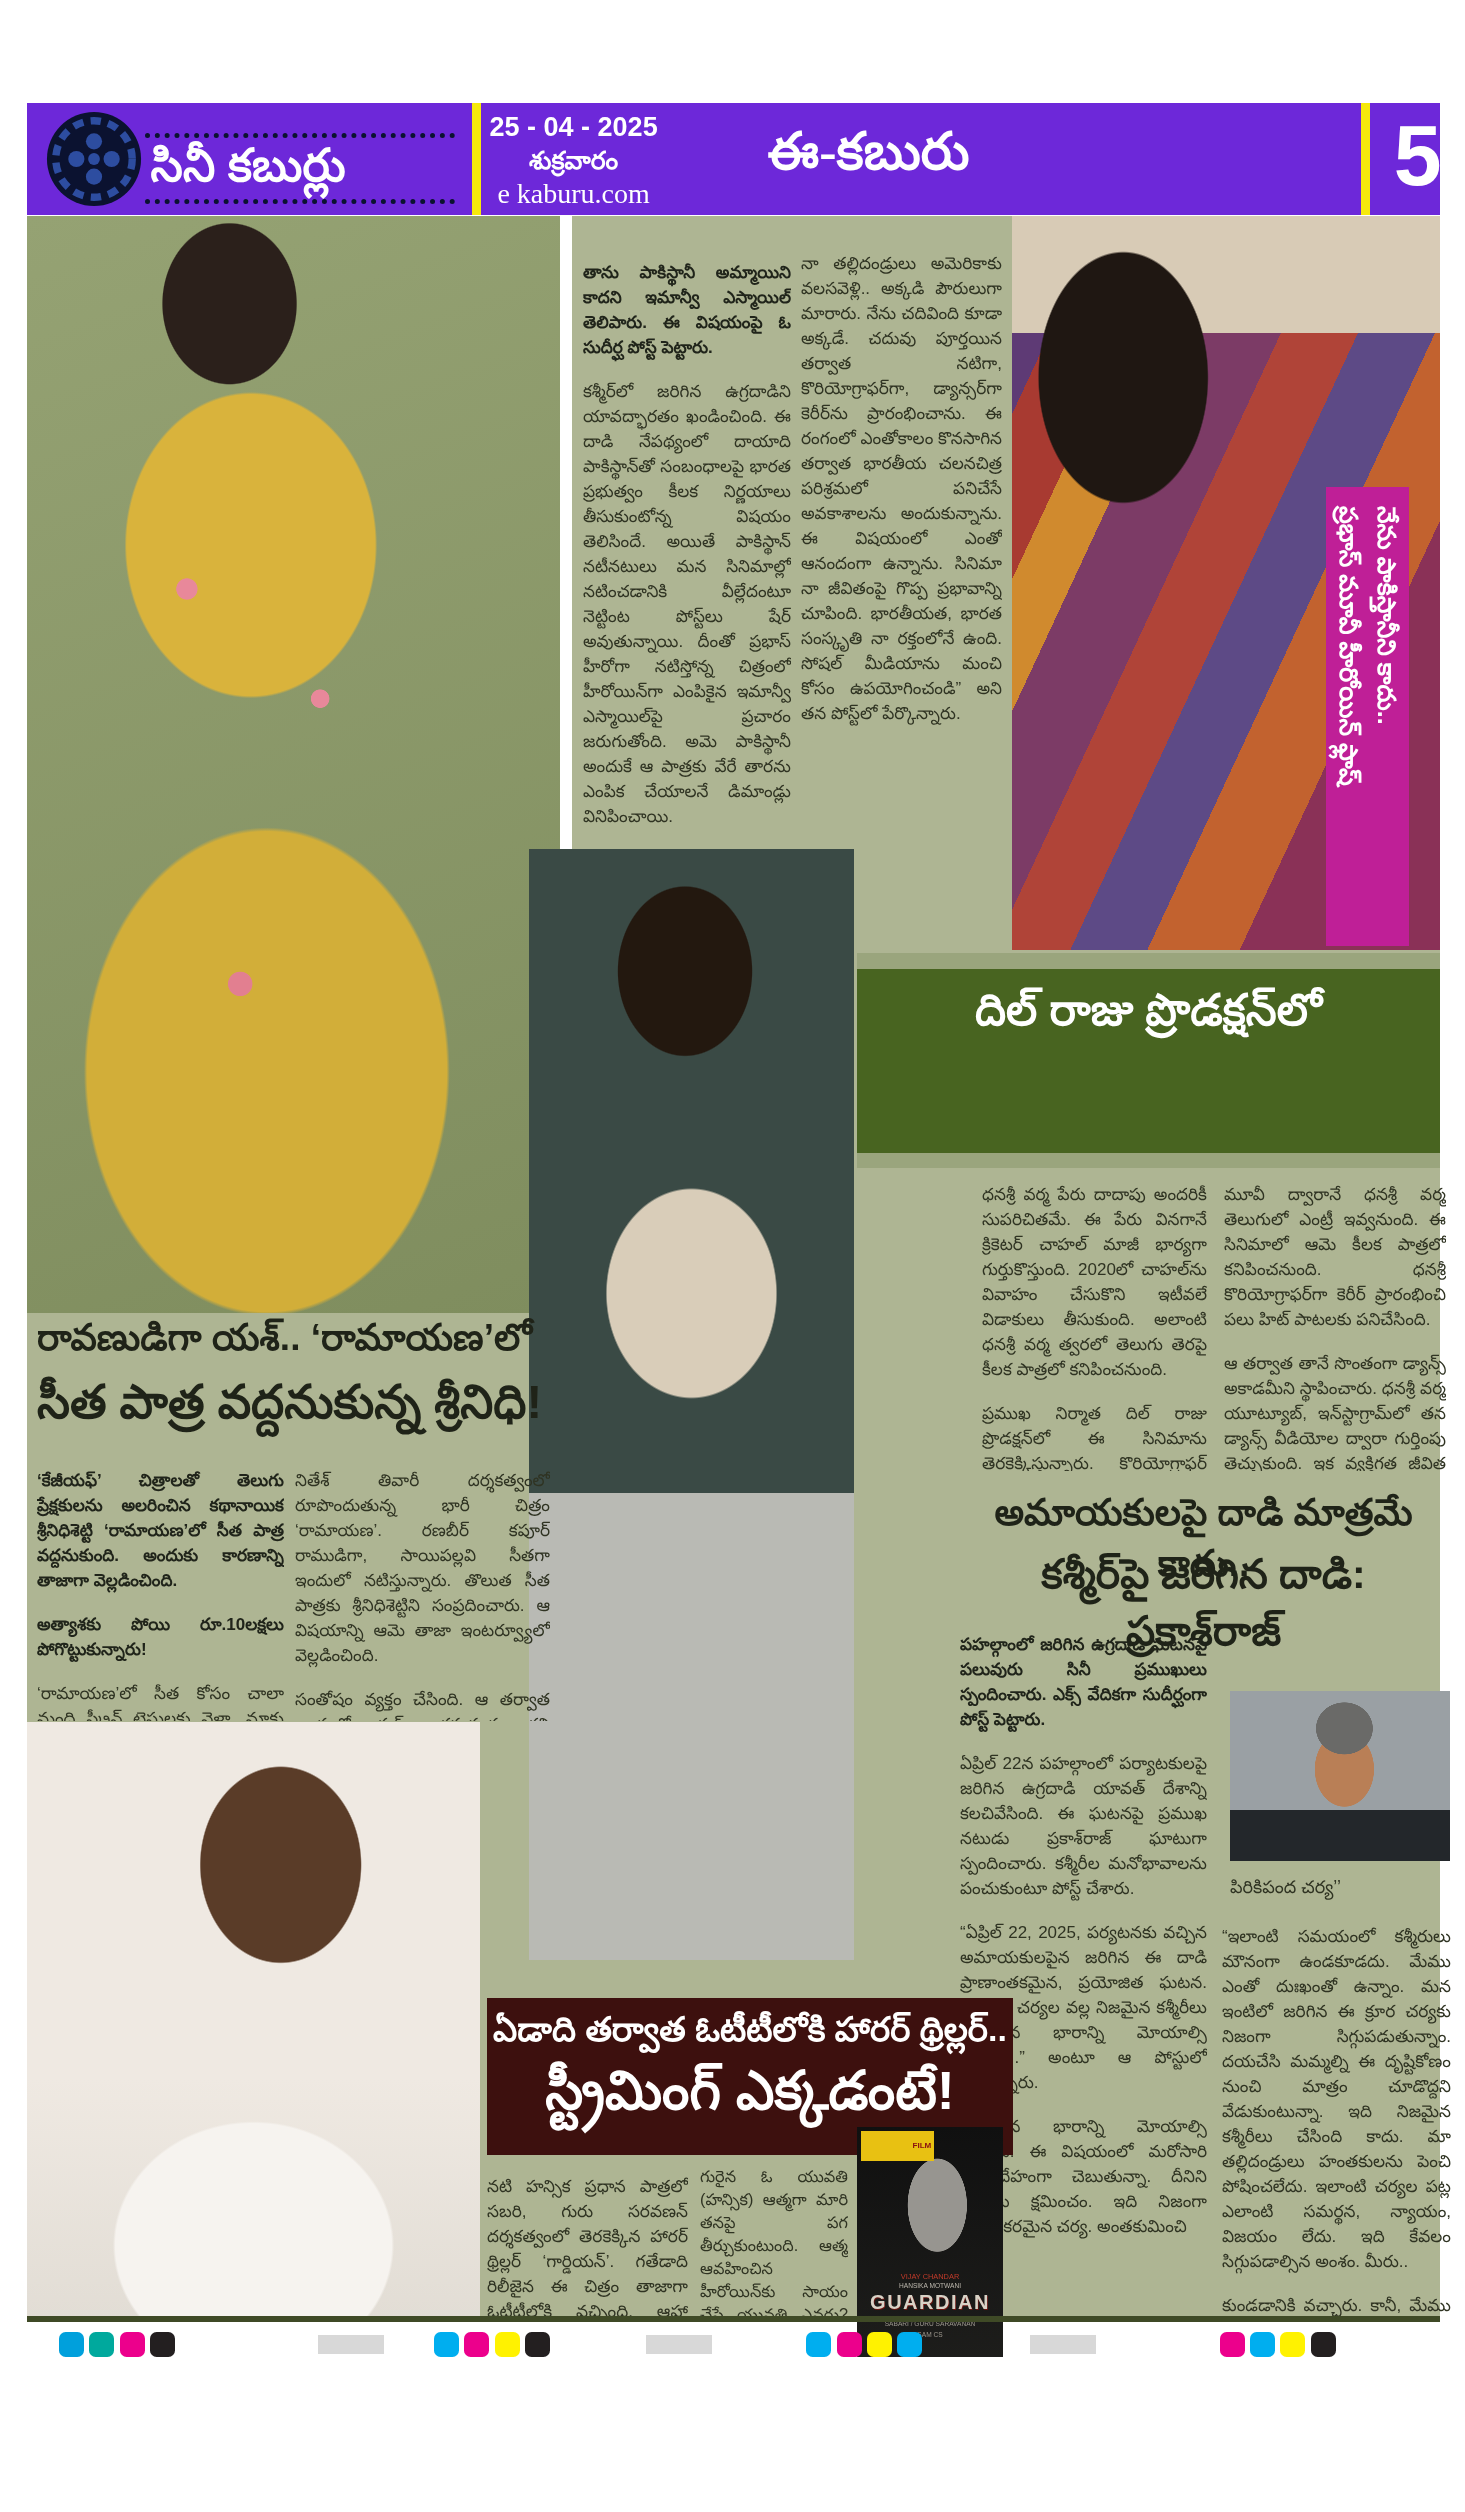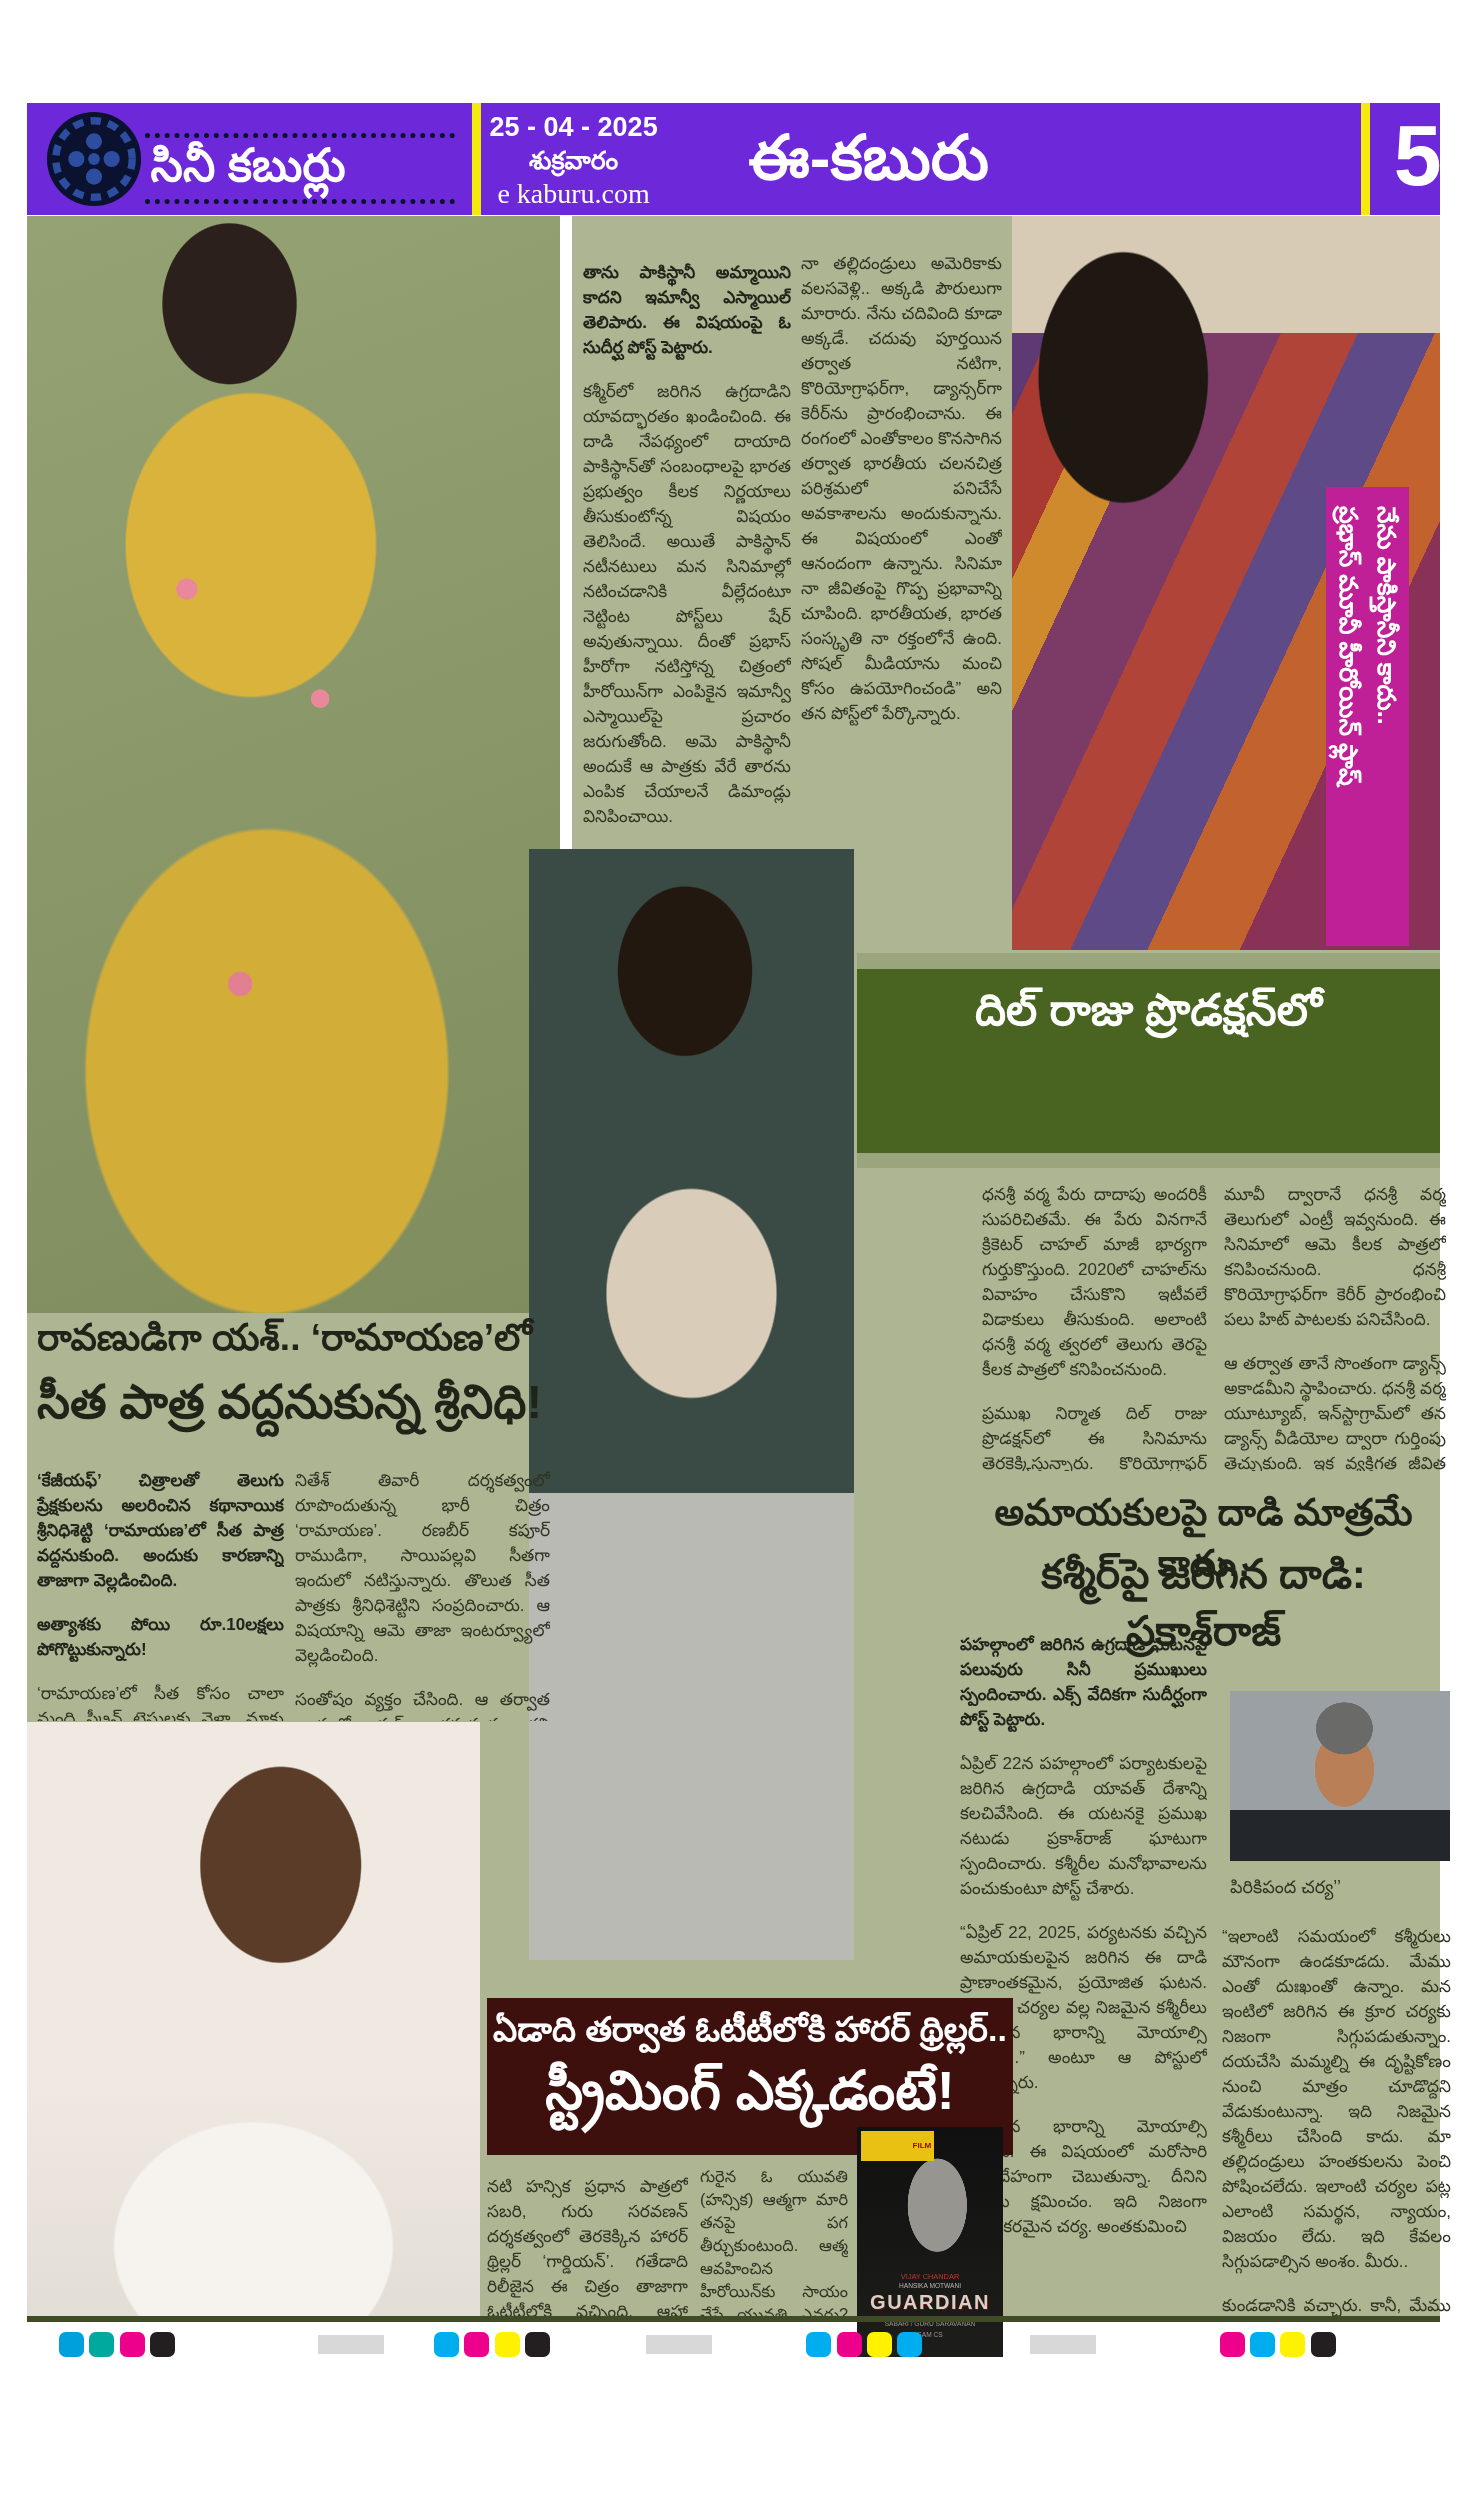--- a/index.html
+++ b/index.html
@@ -79,21 +79,21 @@
         <circle cx="92" cy="68" r="11" fill="#2d4da0"></circle>
       <circle cx="68" cy="68" r="8" fill="#2d4da0"></circle>
     </svg>
     <div class="abs dotted" style="left:118px;top:29.5px;width:310px;"></div>
     <div class="abs white" style="left:124px;top:35px;width:310px;font-size:46px;font-weight:bold;">సినీ కబుర్లు</div>
     <div class="abs dotted" style="left:118px;top:96px;width:310px;"></div>
     <div class="abs ybar" style="left:445px;top:0;width:9.6px;height:112px;"></div>
     <div class="abs white center" style="left:462px;top:8.9px;width:170px;font-size:27px;font-weight:bold;">25 - 04 - 2025</div>
     <div class="abs white center" style="left:462px;top:43px;width:170px;font-size:25px;font-weight:bold;">శుక్రవారం</div>
     <div class="abs white center" style="left:462px;top:75px;width:170px;font-size:28px;font-family:'Liberation Serif',serif;">e kaburu.com</div>
-    <div class="abs white center" style="left:635px;top:19px;width:414px;font-size:62px;font-weight:bold;">ఈ-కబురు</div>
+    <div class="abs white center" style="left:635px;top:19px;width:414px;font-size:52px;font-weight:bold;font-family:Liberation Serif, serif;">ఈ-కబురు</div>
     <div class="abs ybar" style="left:1334px;top:0;width:9.6px;height:112px;"></div>
     <div class="abs white center" style="left:1348px;top:3px;width:86px;font-size:86px;font-weight:bold;">5</div>
   </div>
 
   <div class="abs" style="left:26.6px;top:216px;width:1413px;height:2102px;background:#aeb593;"></div>
 
   <div id="photo-left" class="abs photo" style="left:26.6px;top:216px;width:533px;height:1097px;"></div>
   <div class="abs" style="left:560px;top:216px;width:11.8px;height:1097px;background:#ffffff;"></div>
   <div id="photo-right" class="abs photo" style="left:1012px;top:216px;width:428px;height:734px;"></div>
   <div id="photo-middle" class="abs photo" style="left:529px;top:849px;width:325px;height:1111px;"></div>
@@ -124,21 +124,21 @@
   </div>
   <div class="abs txt" style="left:1224px;top:1182px;width:222px;height:289px;">
     <p>మూవీ ద్వారానే ధనశ్రీ వర్మ తెలుగులో ఎంట్రీ ఇవ్వనుంది. ఈ సినిమాలో ఆమె కీలక పాత్రలో కనిపించనుంది. ధనశ్రీ కొరియోగ్రాఫర్‌గా కెరీర్ ప్రారంభించి పలు హిట్ పాటలకు పనిచేసింది.</p>
     <p>ఆ తర్వాత తానే సొంతంగా డ్యాన్స్ అకాడమీని స్థాపించారు. ధనశ్రీ వర్మ యూట్యూబ్, ఇన్‌స్టాగ్రామ్‌లో తన డ్యాన్స్ వీడియోల ద్వారా గుర్తింపు తెచ్చుకుంది. ఇక వ్యక్తిగత జీవిత విషయానికొస్తే ధనశ్రీ డిసెంబర్ 22, 2020న భారత క్రికెటర్ యుజ్వేంద్ర చాహల్‌ను వివాహం చేసుకుంది. వీరి మధ్య మనస్పర్థలు రావడంతో ఇటీవలే విడాకులు తీసుకున్నారు.</p>
   </div>
 
   <div class="abs hl center" style="left:960px;top:1492px;width:487px;font-size:37px;">అమాయకులపై దాడి మాత్రమే కాదు..</div>
   <div class="abs hl center" style="left:960px;top:1551px;width:487px;font-size:41px;">కశ్మీర్‌పై జరిగిన దాడి: ప్రకాశ్‌రాజ్</div>
   <div class="abs txt" style="left:960px;top:1632px;width:247px;height:687px;">
     <p class="bold">పహల్గాంలో జరిగిన ఉగ్రదాడి ఘటనపై పలువురు సినీ ప్రముఖులు స్పందించారు. ఎక్స్ వేదికగా సుదీర్ఘంగా పోస్ట్ పెట్టారు.</p>
-    <p>ఏప్రిల్ 22న పహల్గాంలో పర్యాటకులపై జరిగిన ఉగ్రదాడి యావత్ దేశాన్ని కలచివేసింది. ఈ యటనకై ప్రముఖ నటుడు ప్రకాశ్‌రాజ్ ఘాటుగా స్పందించారు. కశ్మీరీల మనోభావాలను పంచుకుంటూ పోస్ట్ చేశారు.</p>
+    <p>ఏప్రిల్ 22న పహల్గాంలో పర్యాటకులపై జరిగిన ఉగ్రదాడి యావత్ దేశాన్ని కలచివేసింది. ఈ ఘటనపై ప్రముఖ నటుడు ప్రకాశ్‌రాజ్ ఘాటుగా స్పందించారు. కశ్మీరీల మనోభావాలను పంచుకుంటూ పోస్ట్ చేశారు.</p>
     <p>“ఏప్రిల్ 22, 2025, పర్యటనకు వచ్చిన అమాయకులపైన జరిగిన ఈ దాడి ప్రాణాంతకమైన, ప్రయోజిత ఘటన. ఇలాంటి చర్యల వల్ల నిజమైన కశ్మీరీలు అవమాన భారాన్ని మోయాల్సి వస్తోంది..” అంటూ ఆ పోస్టులో పేర్కొన్నారు.</p>
     <p>అవమాన భారాన్ని మోయాల్సి వస్తోంది. ఈ విషయంలో మరోసారి నిస్సందేహంగా చెబుతున్నా. దీనిని అస్సలు క్షమించం. ఇది నిజంగా భయంకరమైన చర్య. అంతకుమించి</p>
   </div>
   <div id="photo-prakashraj" class="abs photo" style="left:1230px;top:1691px;width:220px;height:170px;"></div>
   <div class="abs" style="left:1230px;top:1877px;width:220px;font-size:17.7px;color:#2f3322;">పిరికిపంద చర్య’’</div>
   <div class="abs txt" style="left:1222px;top:1924px;width:229px;height:394px;">
     <p>“ఇలాంటి సమయంలో కశ్మీరులు మౌనంగా ఉండకూడదు. మేము ఎంతో దుఃఖంతో ఉన్నాం. మన ఇంటిలో జరిగిన ఈ క్రూర చర్యకు నిజంగా సిగ్గుపడుతున్నాం. దయచేసి మమ్మల్ని ఈ దృష్టికోణం నుంచి మాత్రం చూడొద్దని వేడుకుంటున్నా. ఇది నిజమైన కశ్మీరీలు చేసింది కాదు. మా తల్లిదండ్రులు హంతకులను పెంచి పోషించలేదు. ఇలాంటి చర్యల పట్ల ఎలాంటి సమర్థన, న్యాయం, విజయం లేదు. ఇది కేవలం సిగ్గుపడాల్సిన అంశం. మీరు..</p>
     <p>కుండడానికి వచ్చారు. కానీ, మేము దానిని కాపాడలేకపోయాం. అందుకు క్షమించమని అడుగుతున్నాం’’ అని ప్రకాశ్‌రాజ్ పోస్ట్ చేశారు.</p>
   </div>
 

